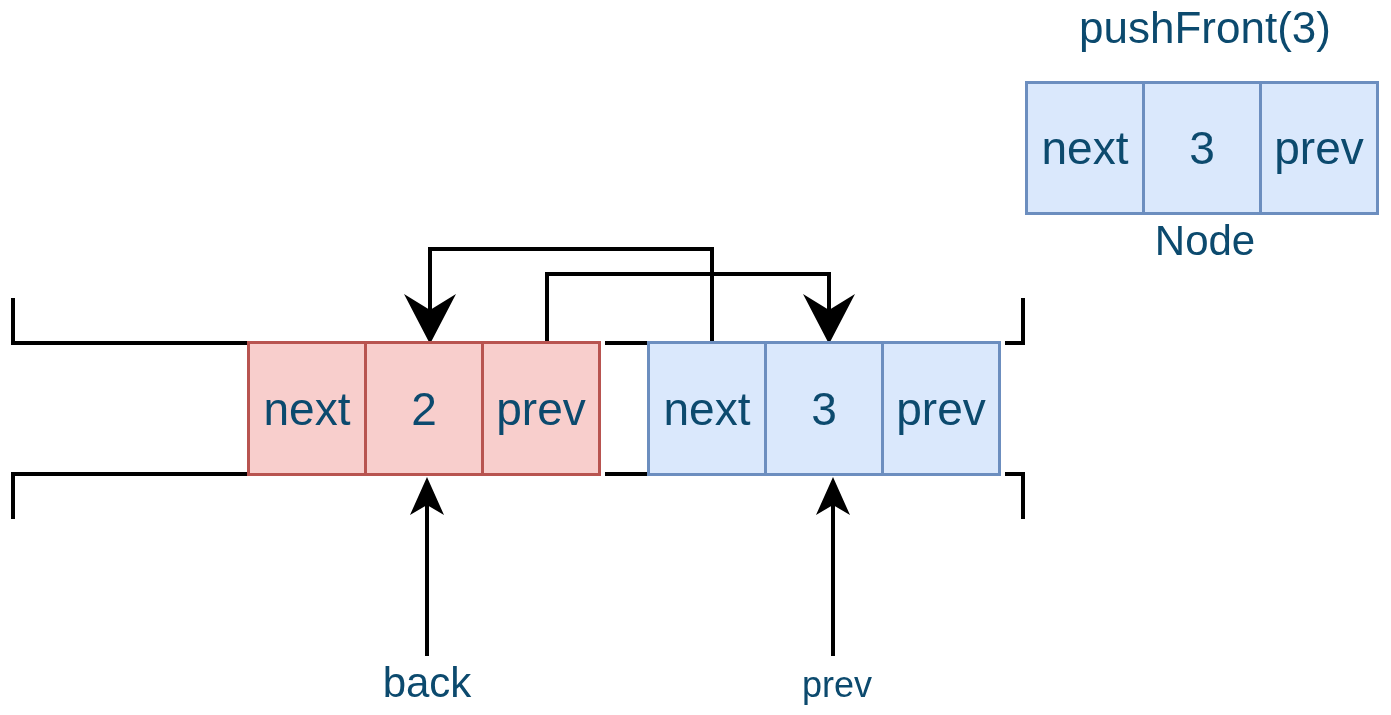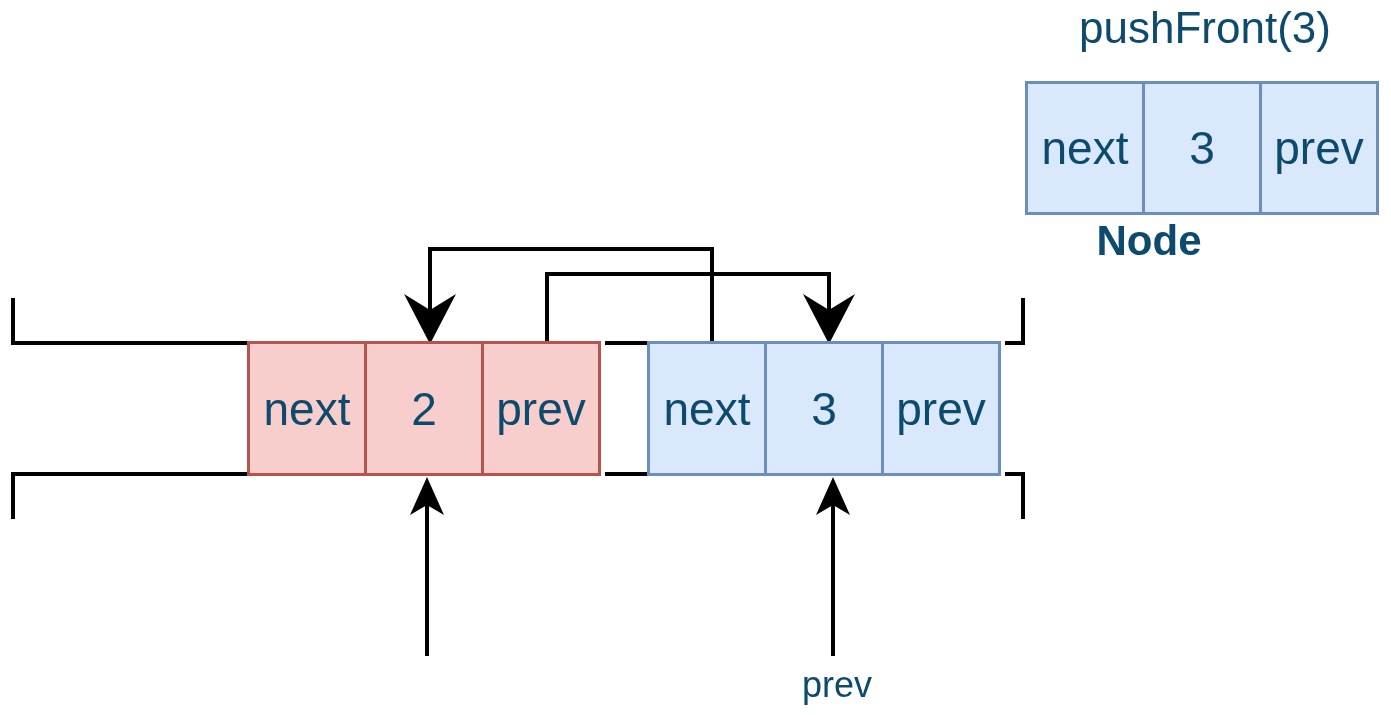--- a/index.html
+++ b/index.html
@@ -46,21 +46,21 @@
   .node.red  .cell { background: #f8cecc; border-color: #b85450; }
   .node.blue .cell { background: #dae8fc; border-color: #6c8ebf; }
   .node.new-node .cell { height: 134px; }
   .diagram-label {
     position: absolute;
     text-align: center;
     white-space: nowrap;
     line-height: 1.1;
   }
   .op-label   { left: 1015px; top: 4px;   width: 380px; font-size: 44px; }
-  .node-caption { left: 969px; top: 218px; width: 360px; font-size: 42px; font-weight: bold; }
+  .node-caption { left: 1025px; top: 218px; width: 360px; font-size: 42px; }
   .back-label  { left: 327px; top: 660px; width: 200px; font-size: 42px; }
   .front-label { left: 737px; top: 665px; width: 200px; font-size: 36px; }
 </style>
 </head>
 <body>
 
 <div class="canvas">
 
   <svg class="wires" viewBox="0 0 1391 715" xmlns="http://www.w3.org/2000/svg">
 
@@ -107,15 +107,16 @@
     <div class="cell">2</div>
     <div class="cell">prev</div>
   </div>
 
   <div class="node blue" style="left:647px; top:341px;">
     <div class="cell">next</div>
     <div class="cell">3</div>
     <div class="cell">prev</div>
   </div>
 
+  <div class="diagram-label back-label">back</div>
   <div class="diagram-label front-label">prev</div>
 
 </div>
 
 </body></html>

